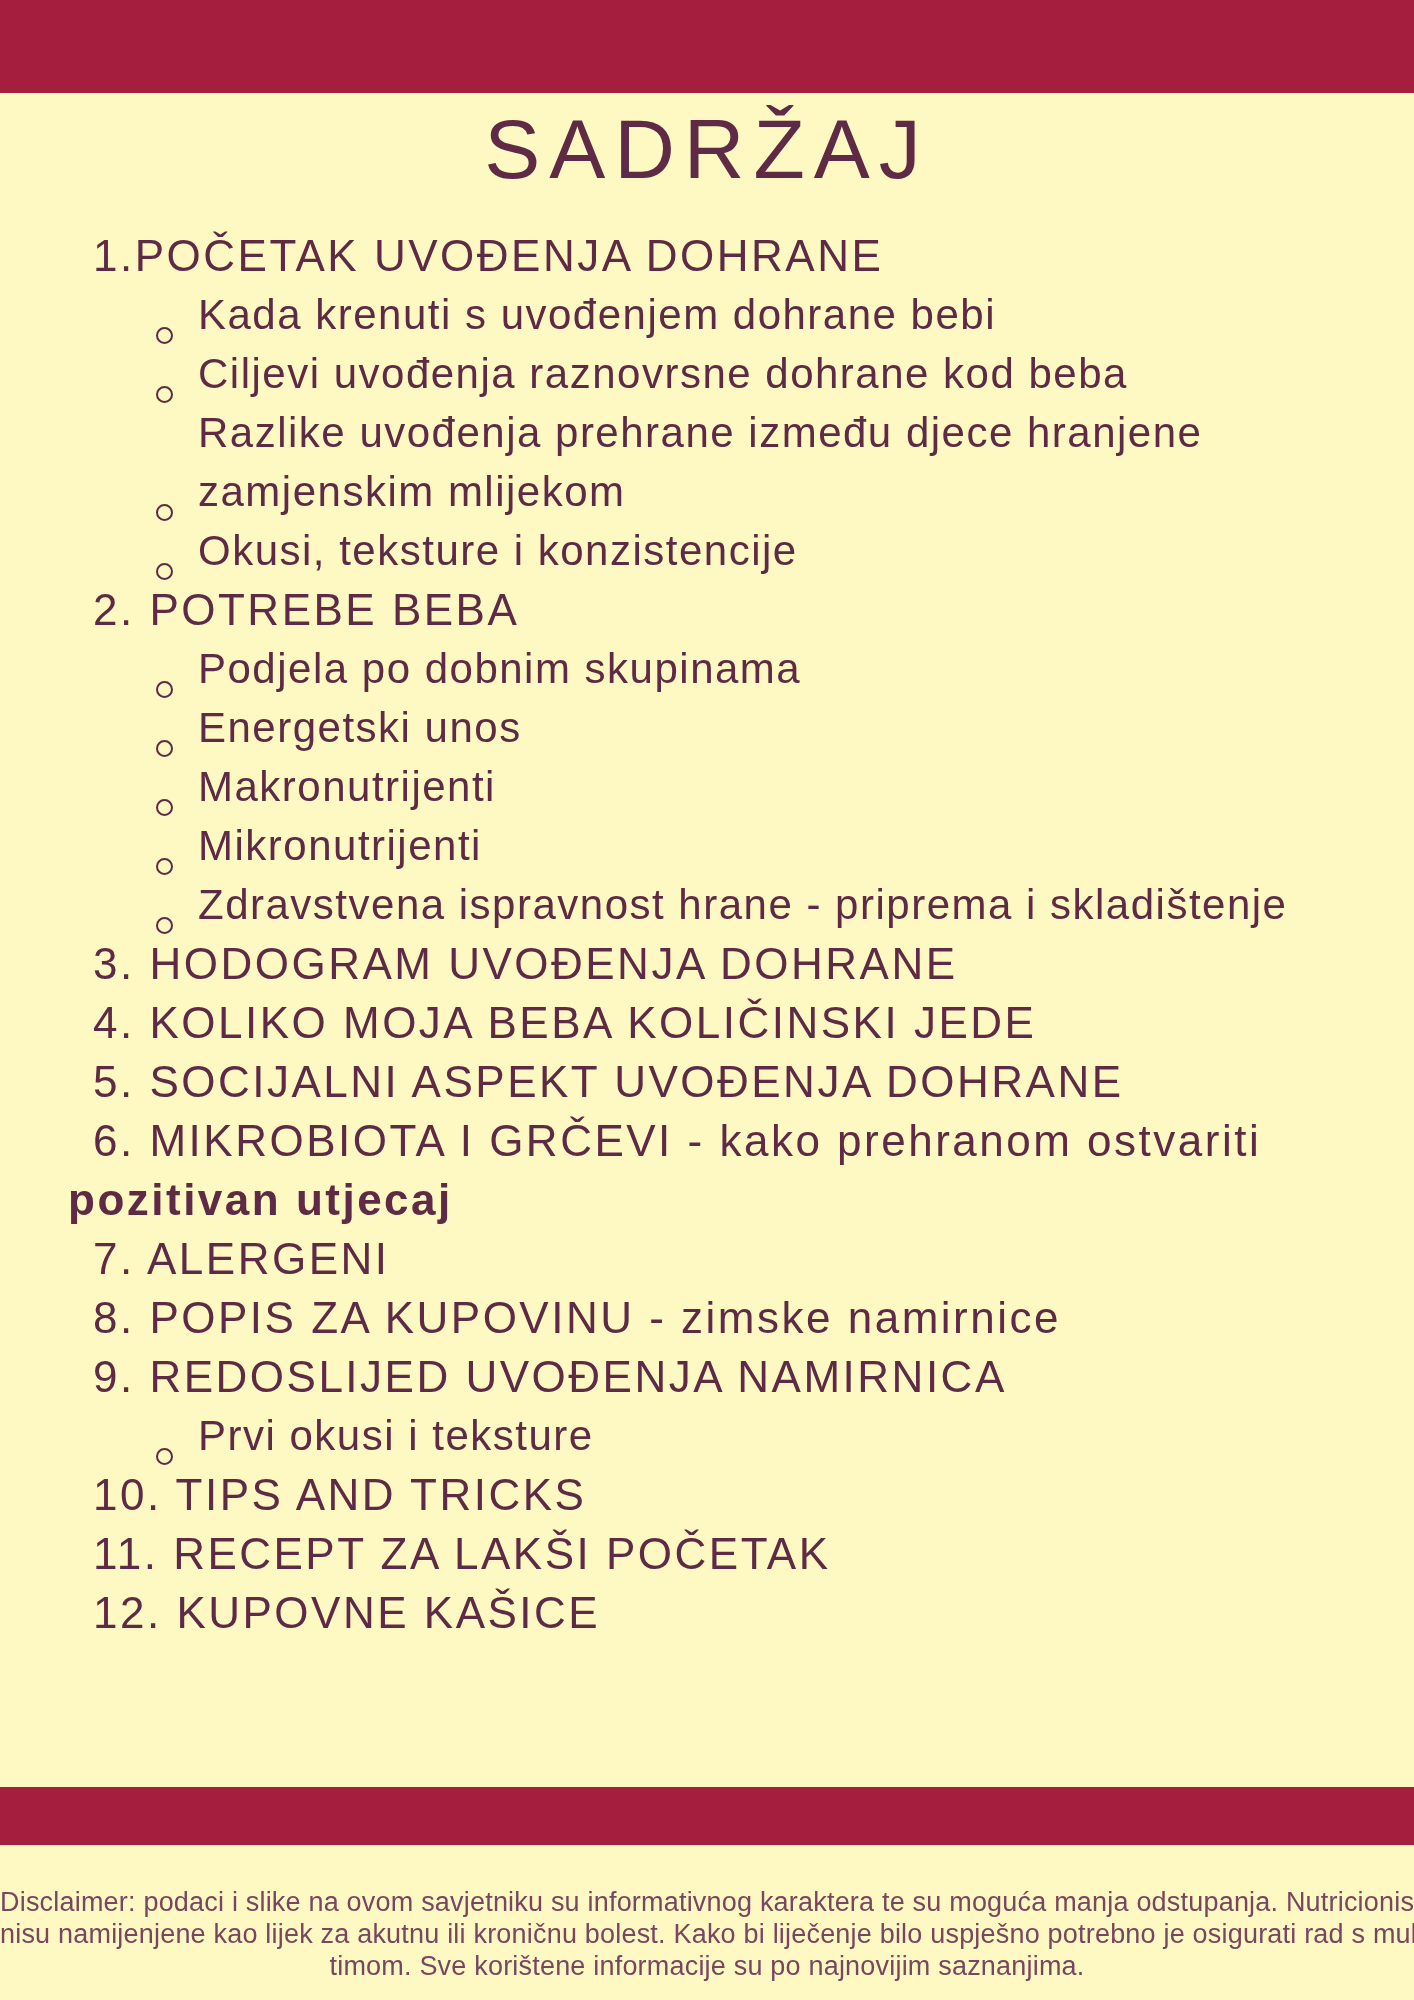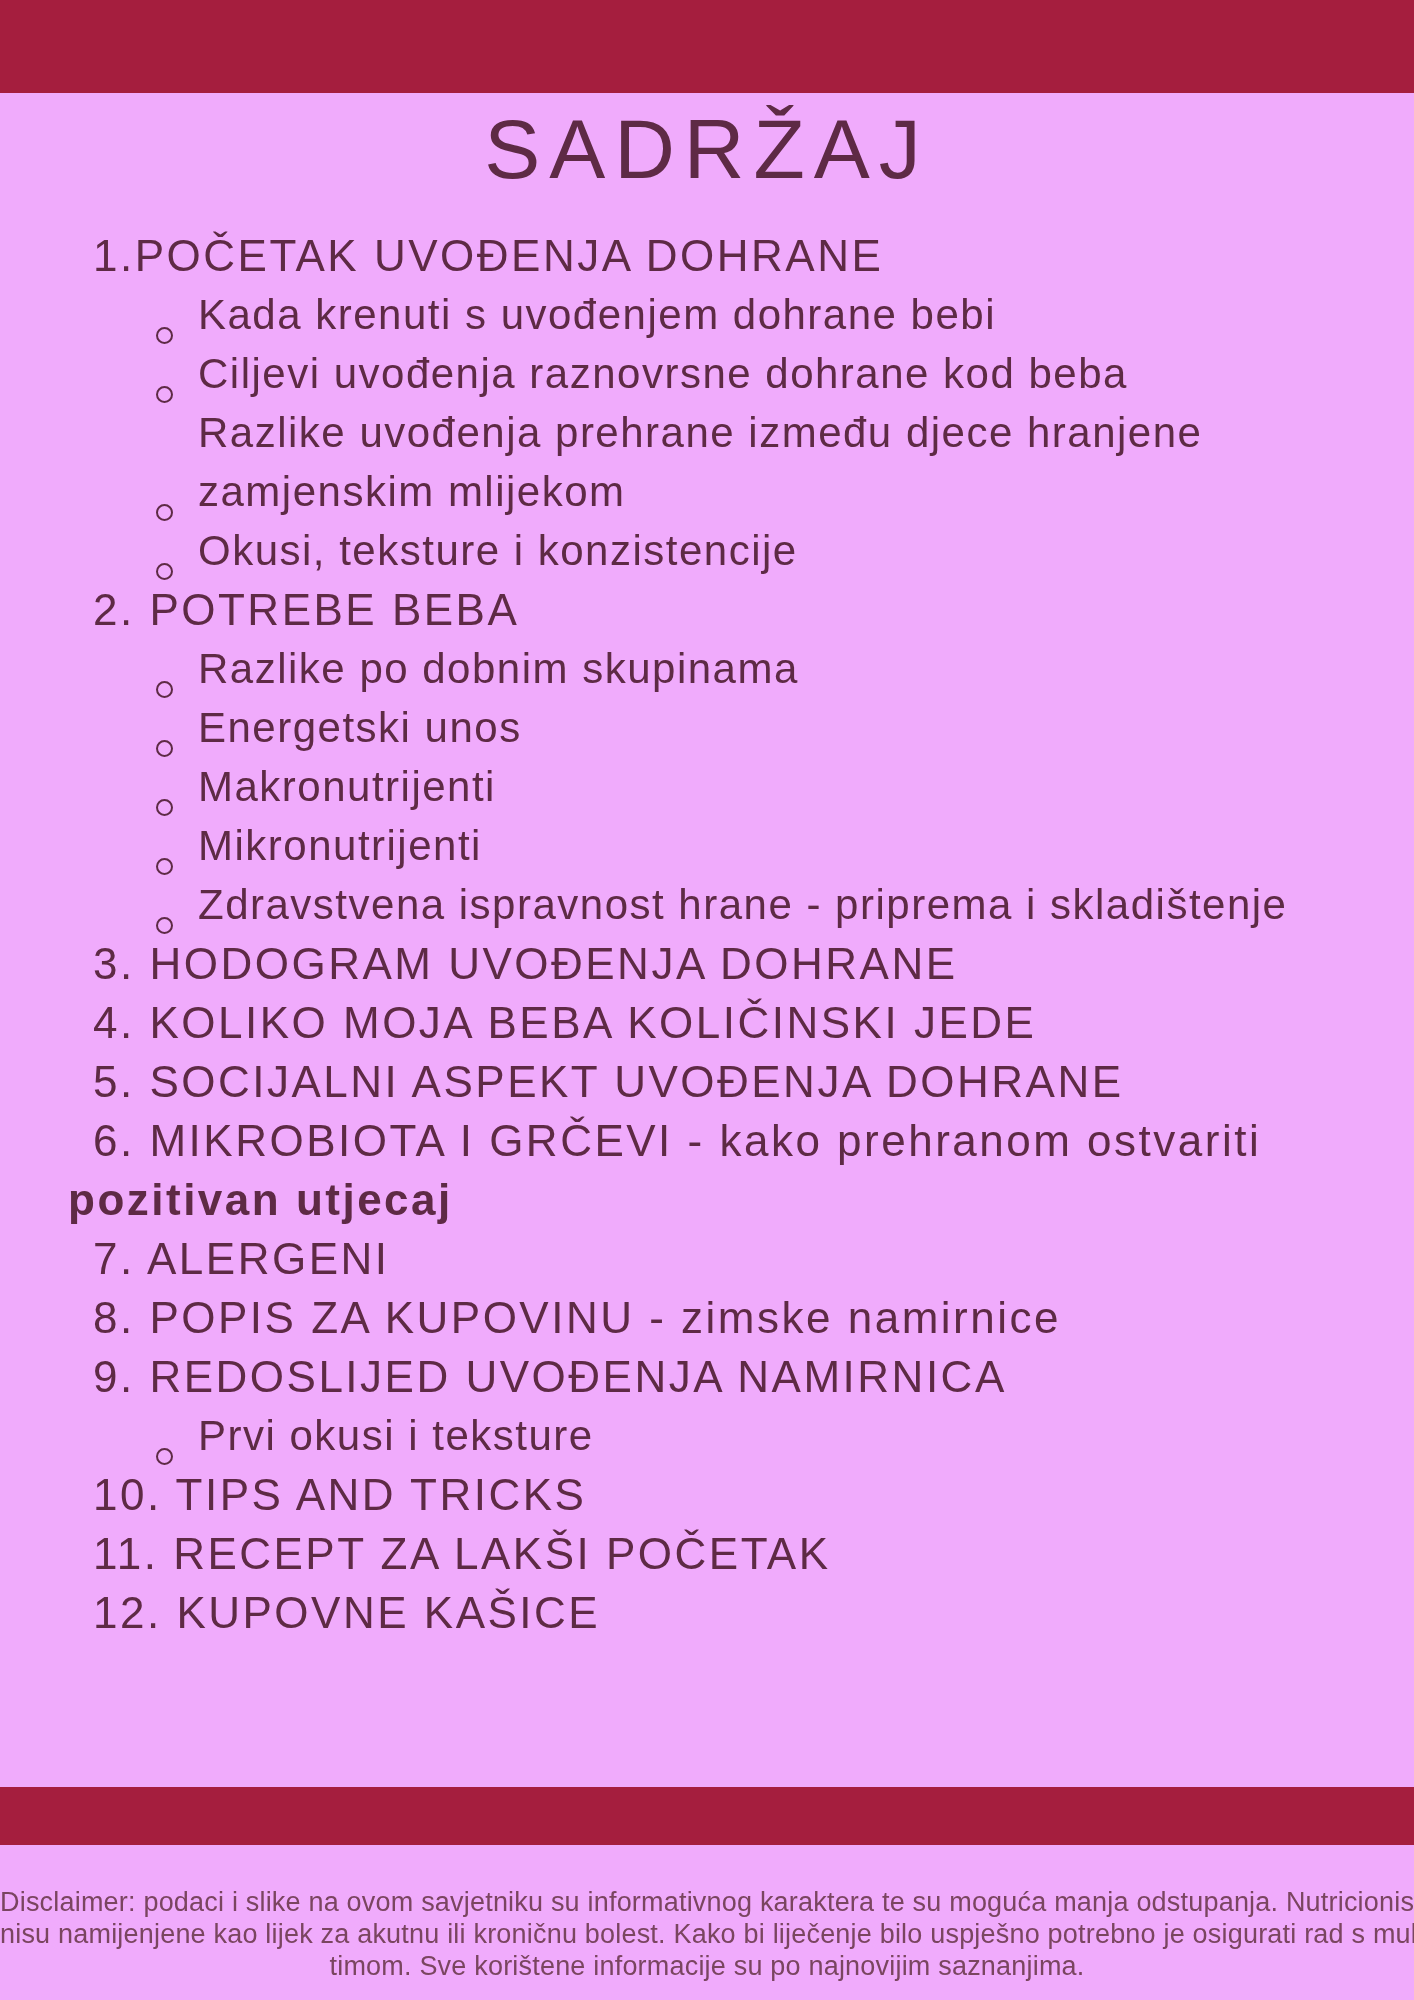--- a/index.html
+++ b/index.html
@@ -1,20 +1,20 @@
 <!DOCTYPE html>
 <html lang="hr"><head>
 <meta charset="utf-8">
 <style>
   html,body { margin:0; padding:0; background:#e8e9e9; }
   .page {
     position:relative;
     width:1414px; height:2000px;
     margin:0 auto;
-    background:#f0abfc;
+    background:#fef9c3;
     font-family:"Liberation Sans", sans-serif;
     overflow:hidden;
   }
   .top-bar {
     position:absolute; top:0; left:0;
     width:1414px; height:93px;
     background:#a51e3e;
   }
   .bottom-bar {
     position:absolute; top:1787px; left:0;
@@ -117,21 +117,21 @@
           </div>
         </div>
       </div>
       <div class="toc-item">
         <div class="main-line">2. POTREBE BEBA</div>
       </div>
       <div class="toc-item">
         <div class="sub-row">
           <span class="ring"></span>
           <div class="sub-text">
-            <div>Razlike po dobnim skupinama</div>
+            <div>Podjela po dobnim skupinama</div>
           </div>
         </div>
       </div>
       <div class="toc-item">
         <div class="sub-row">
           <span class="ring"></span>
           <div class="sub-text">
             <div>Energetski unos</div>
           </div>
         </div>

